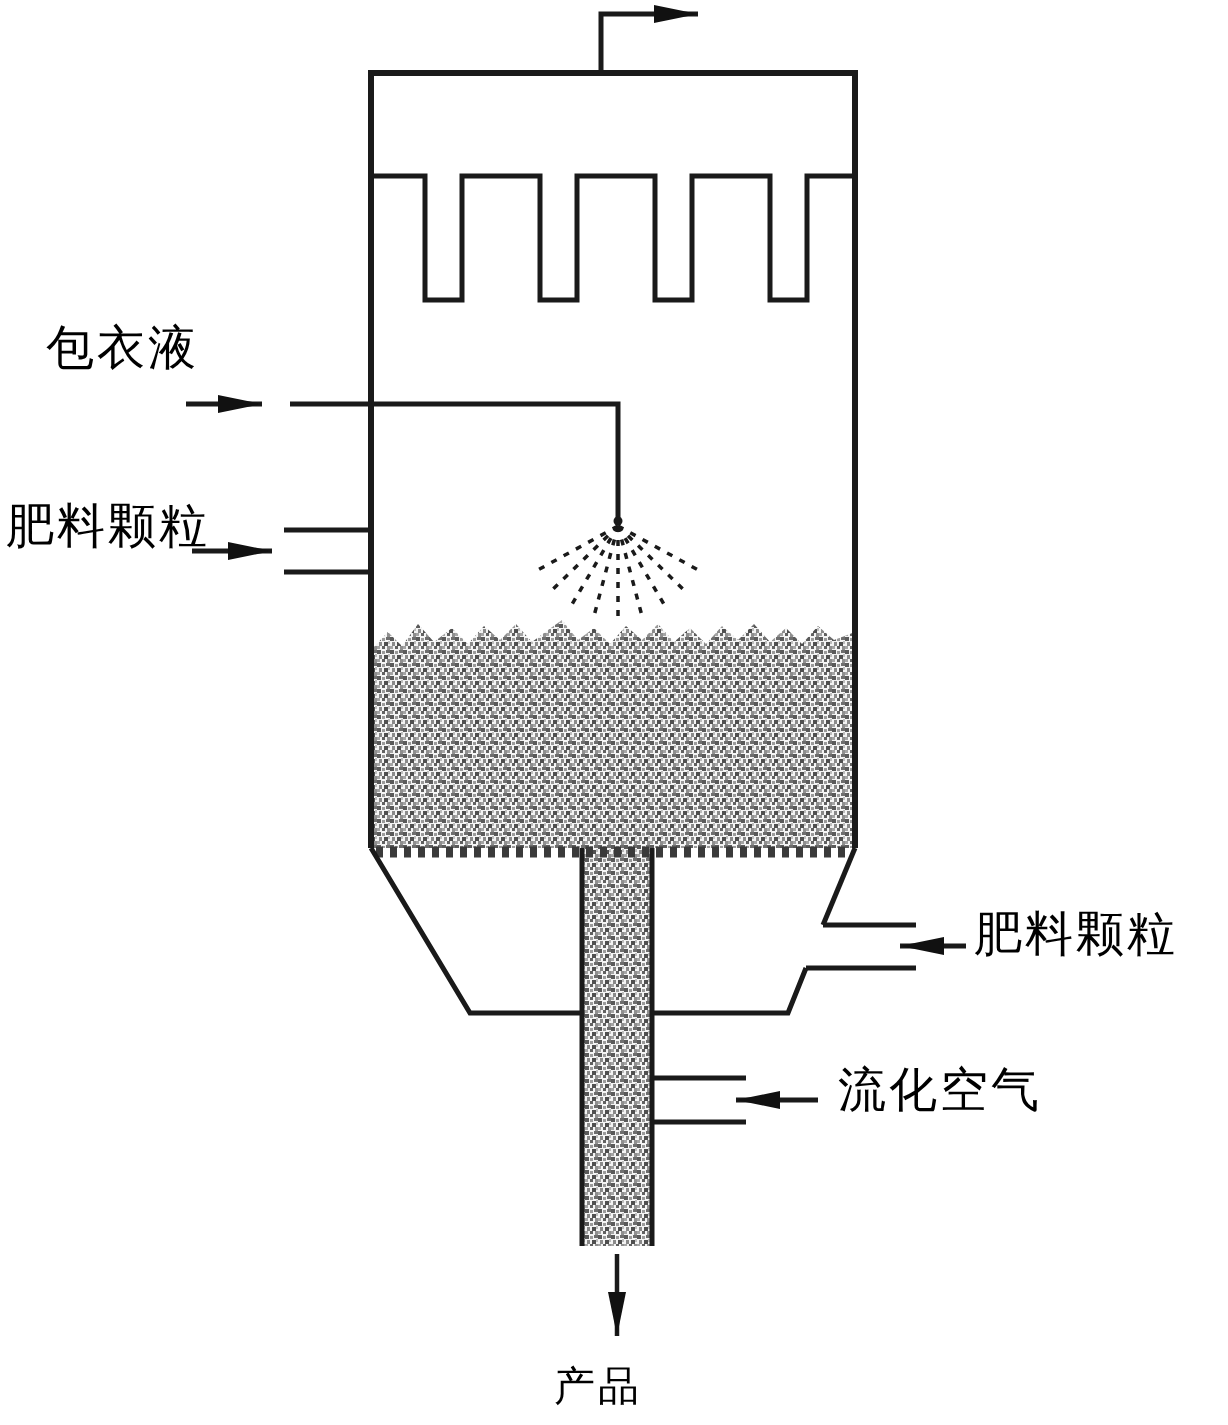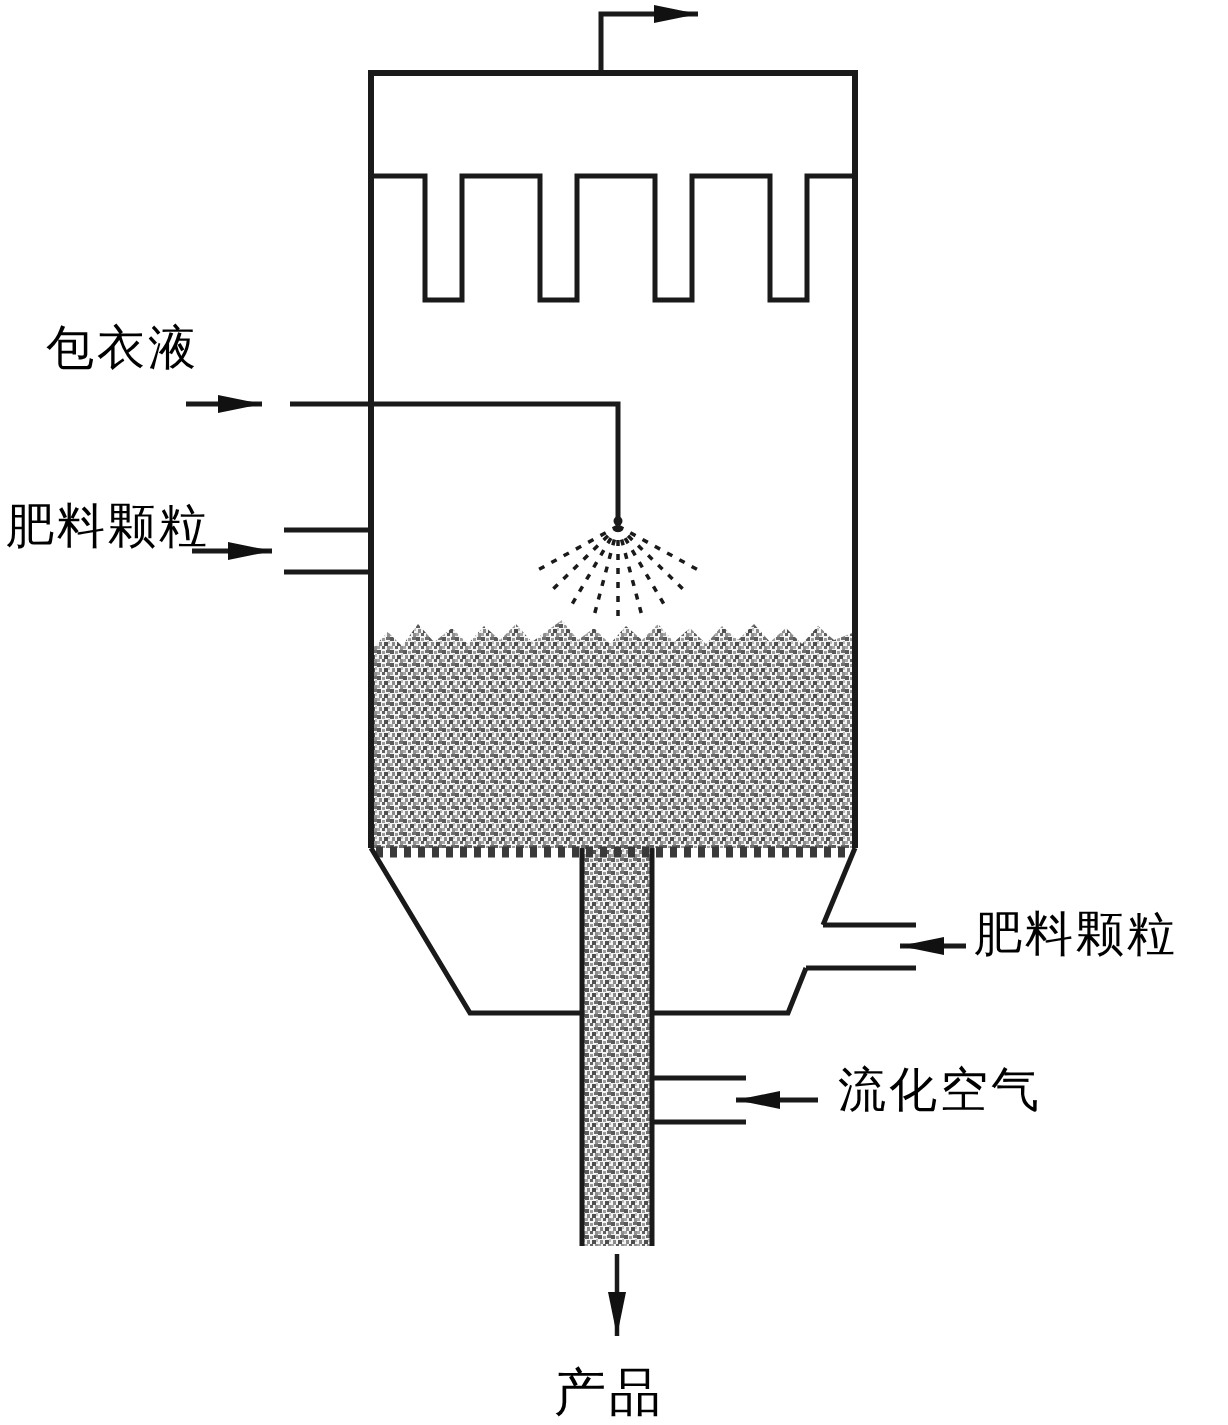--- a/index.html
+++ b/index.html
@@ -26,21 +26,21 @@
     font-size: 48px;
     line-height: 1.1;
     letter-spacing: 3px;
     white-space: nowrap;
     font-family: "Liberation Serif", "DejaVu Serif", serif;
   }
   .lbl-coating      { left: 46px;  top: 322px; }
   .lbl-fertilizer   { left: 6px;   top: 500px; }
   .lbl-fluid-air    { left: 974px; top: 908px; }
   .lbl-exhaust-air  { left: 838px; top: 1064px; }
-  .lbl-product      { left: 554px; top: 1364px; font-size: 52px; }
+  .lbl-product      { left: 554px; top: 1364px; font-size: 41px; }
 </style>
 </head>
 <body>
 
 <div class="stage">
 
   <svg width="1228" height="1425" viewBox="0 0 1228 1425">
     <defs>
       <marker id="arrowhead" viewBox="0 0 46 24" markerWidth="46" markerHeight="24" refX="45" refY="12" orient="auto" markerUnits="userSpaceOnUse">
         <path d="M1 3 L45 12 L1 21 Z" fill="#111111"></path>

